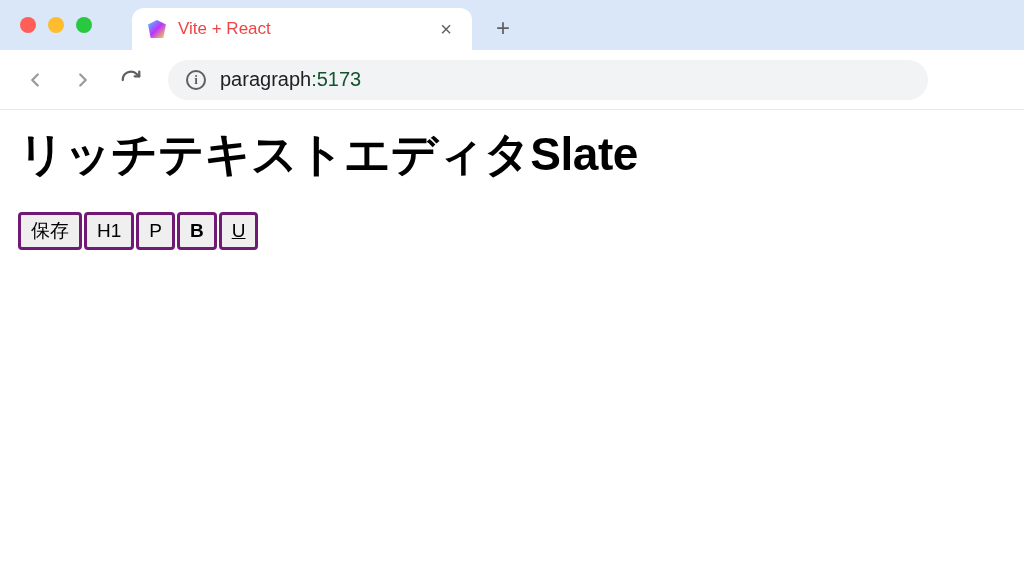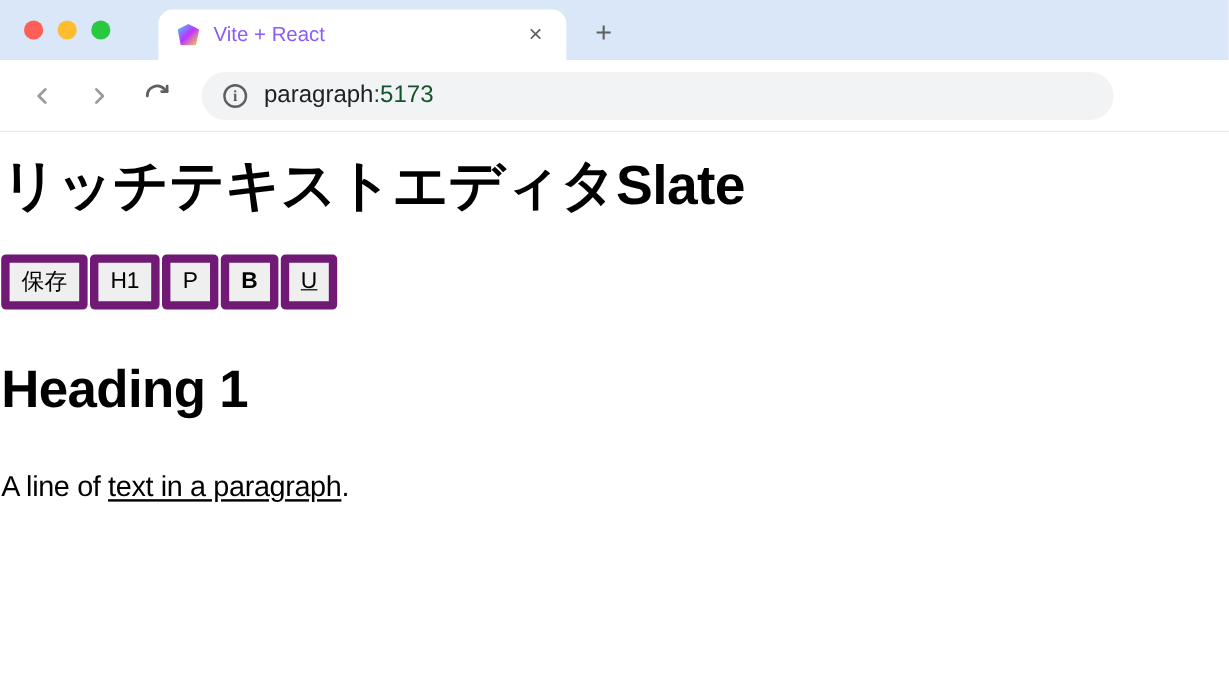--- a/index.html
+++ b/index.html
@@ -48,21 +48,21 @@
       position: relative;
     }
     .tab-favicon {
       width: 18px;
       height: 18px;
       background: linear-gradient(135deg, #41d1ff 0%, #bd34fe 50%, #ffdd35 100%);
       clip-path: polygon(50% 0%, 100% 25%, 85% 100%, 15% 100%, 0% 25%);
     }
     .tab-title {
       font-size: 17px;
-      color: #8b5cf6;
+      color: #ef4444;
       flex: 1;
     }
     .tab-close {
       font-size: 20px;
       color: #5f5f5f;
       cursor: pointer;
       padding: 0 4px;
     }
     .new-tab {
       font-size: 24px;
@@ -115,37 +115,37 @@
       font-family: serif;
     }
     .url-text {
       font-size: 20px;
       color: #202124;
     }
     .url-port {
       color: #14532d;
     }
     .page-content {
-      padding: 14px 1px;
+      padding: 14px 18px;
     }
     .page-title {
       font-size: 46px;
       font-weight: 700;
       letter-spacing: -0.5px;
       margin-bottom: 26px;
       color: #000;
     }
     .toolbar {
       display: flex;
       gap: 2px;
       margin-bottom: 42px;
     }
     .tb-btn {
       background: #efefef;
-      border: 7px solid #701a75;
+      border: 3px solid #701a75;
       border-radius: 4px;
       padding: 3px 10px;
       font-size: 19px;
       cursor: pointer;
       font-family: inherit;
     }
     .tb-btn.bold-btn {
       font-weight: bold;
     }
     .tb-btn.underline-btn {
@@ -214,19 +214,13 @@
   <h1 class="page-title">リッチテキストエディタSlate</h1>
 
   <div class="toolbar">
     <button class="tb-btn">保存</button>
     <button class="tb-btn">H1</button>
     <button class="tb-btn">P</button>
     <button class="tb-btn bold-btn">B</button>
     <button class="tb-btn underline-btn">U</button>
   </div>
 
-  <div>
-    <h1 class="editor-heading">Heading 1</h1>
-    <p class="editor-paragraph">
-      <span>A line of </span><span class="underlined">text in a paragraph</span><span>.</span>
-    </p>
-  </div>
 </div>
 
 </body></html>

